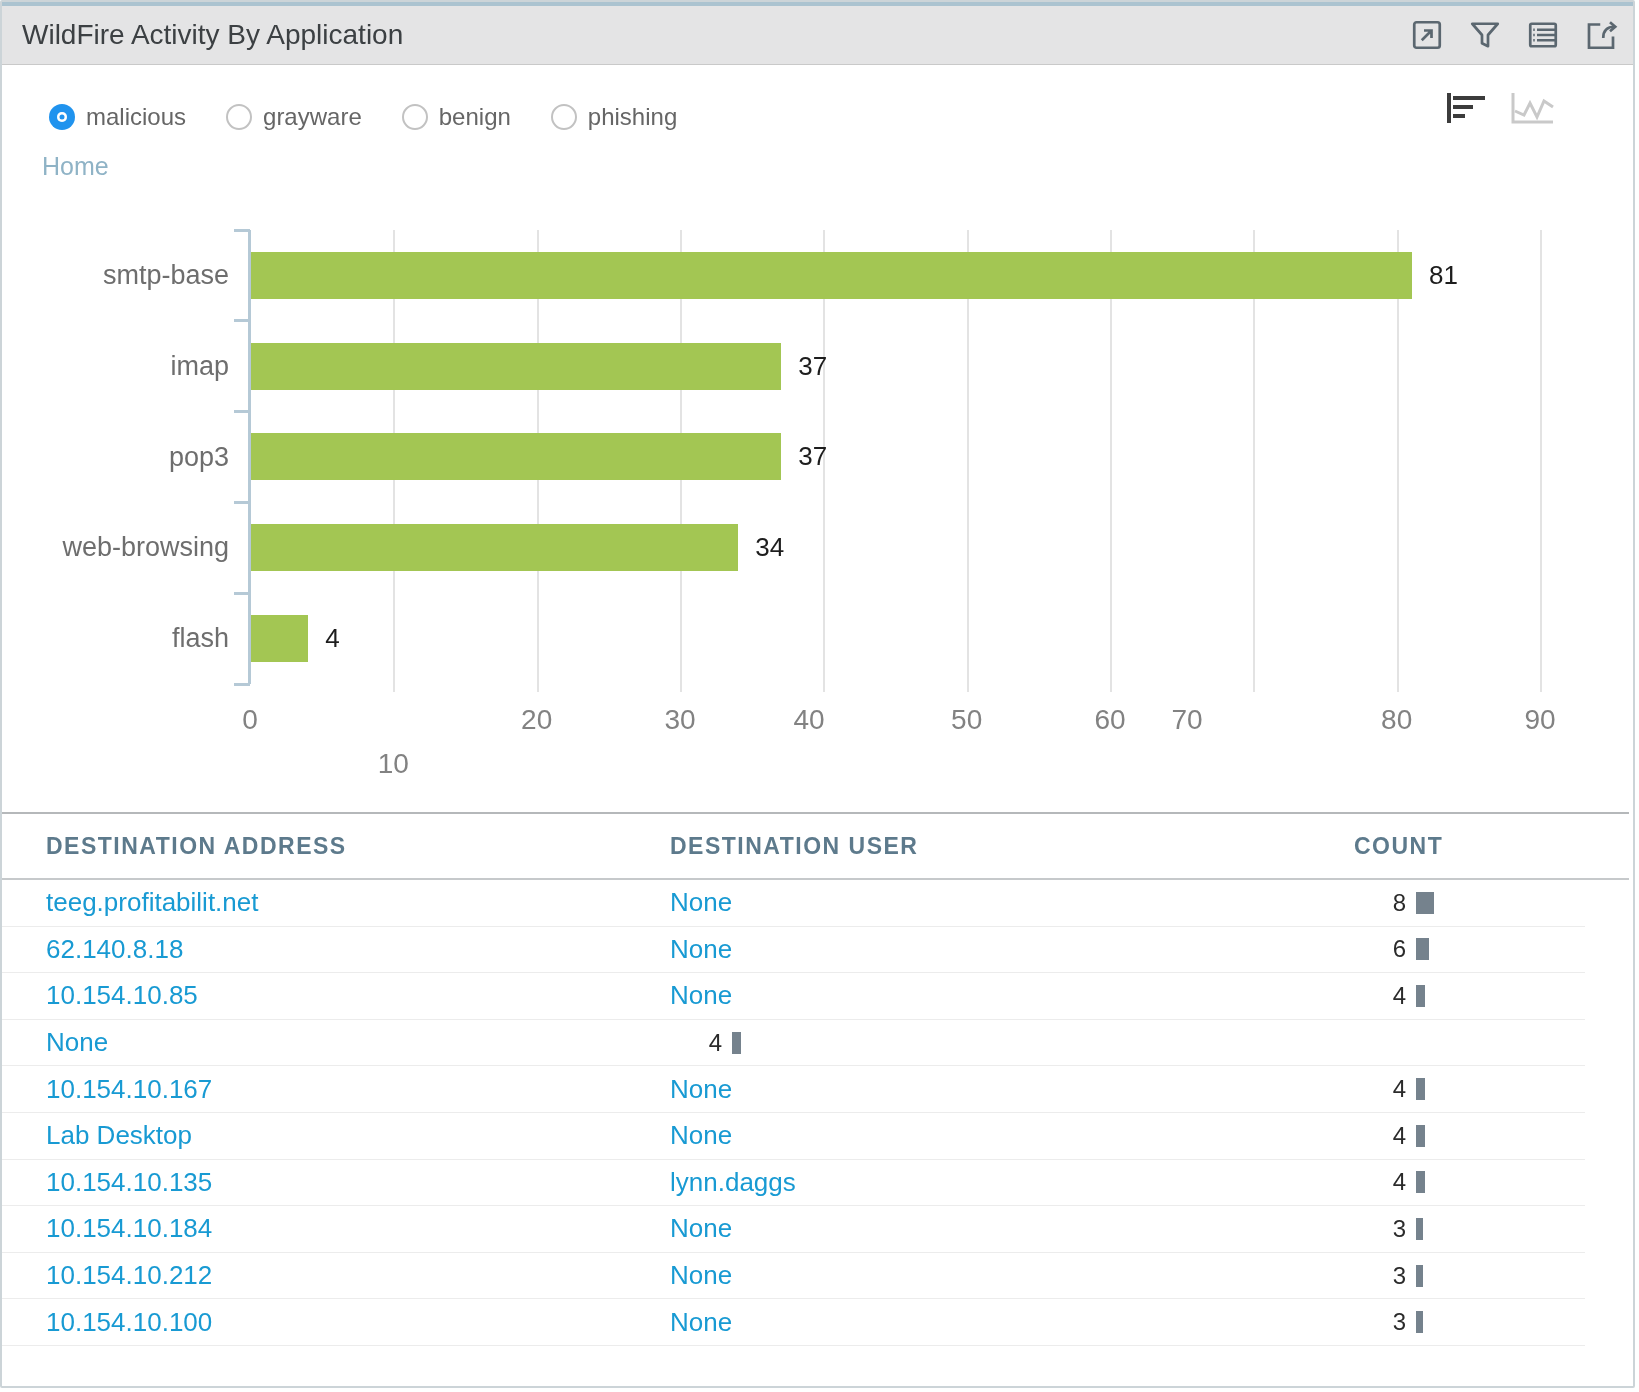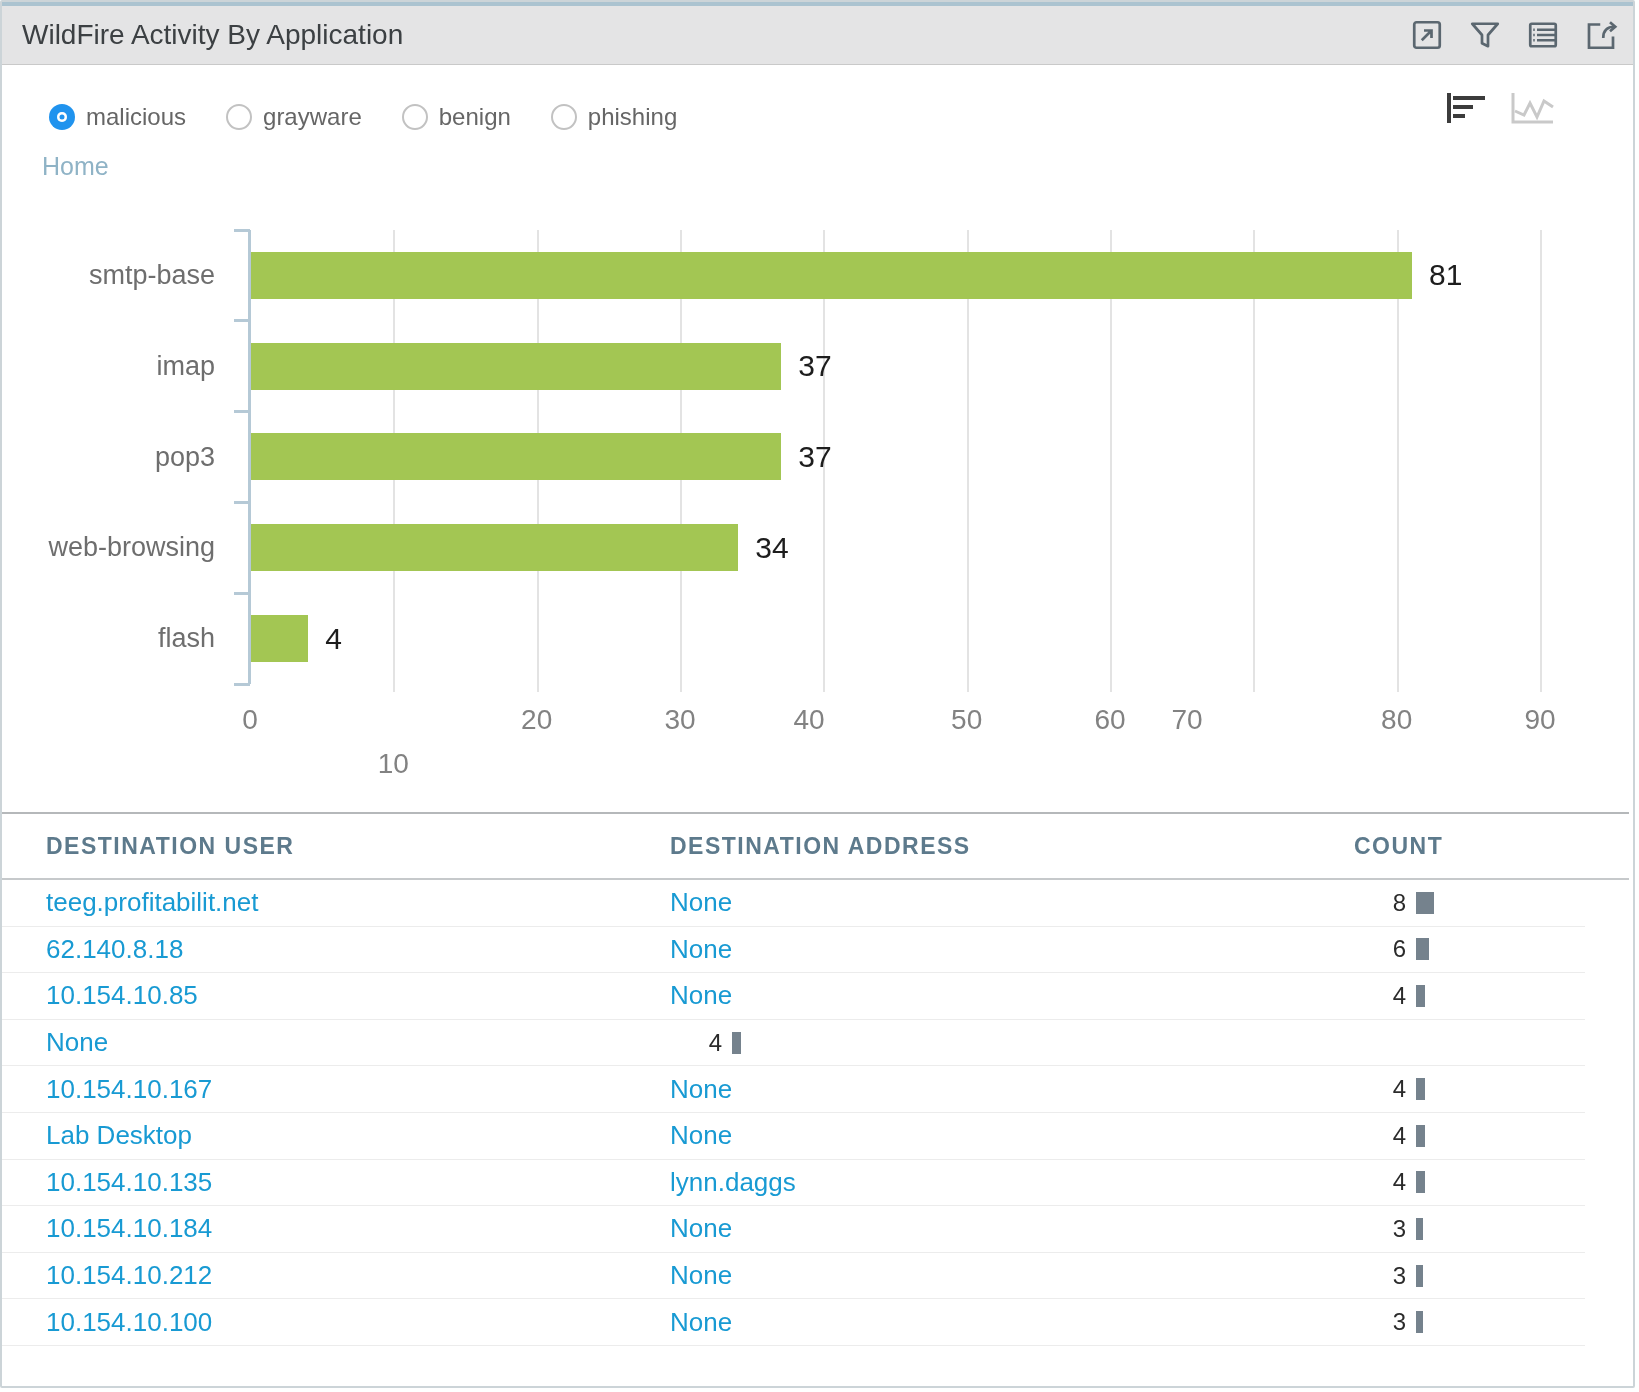--- a/index.html
+++ b/index.html
@@ -22,24 +22,24 @@
   .radio-label{font-size:24px;color:#666;}
   .chart-toggles{position:absolute;right:77px;top:4px;display:flex;gap:20px;align-items:center;}
   .toggle-icon{width:46px;height:34px;cursor:pointer;display:block;}
   
   .home-link{position:absolute;left:40px;top:150px;font-size:25px;color:#8fb3c6;text-decoration:none;cursor:pointer;}
   
   .chart{position:absolute;left:0;top:228px;width:1639px;height:530px;}
   .y-axis{position:absolute;left:246px;top:0;width:3px;height:454px;background:#b5c9d6;}
   .y-tick{position:absolute;left:232px;width:16px;height:3px;background:#b5c9d6;}
   .gridline{position:absolute;top:0;width:2px;height:462px;background:#e3e3e3;}
-  .cat-label{position:absolute;left:0;width:213px;text-align:right;font-size:27px;color:#6e6e6e;}
+  .cat-label{position:absolute;left:14px;width:213px;text-align:right;font-size:27px;color:#6e6e6e;}
   .bar-row{position:absolute;left:249px;display:flex;align-items:center;}
   .hbar{height:47px;cursor:pointer;}
-  .bar-value{font-size:30px;color:#1d1d1d;margin-left:17px;}
+  .bar-value{font-size:26px;color:#1d1d1d;margin-left:17px;}
   .x-label{position:absolute;top:474px;transform:translateX(-50%);font-size:28px;color:#828282;}
   
   .table{position:absolute;left:0;top:810px;width:1639px;}
   .thead{display:grid;grid-template-columns:624px 684px 1fr;height:64px;align-items:center;border-top:2px solid #b5b8ba;border-bottom:2px solid #c6c9cb;margin-right:12px;}
   .th{font-size:23px;font-weight:bold;letter-spacing:1.5px;color:#5d7a8c;padding-left:44px;}
   .tbody{width:1583px;}
   .trow{display:grid;grid-template-columns:624px 684px 1fr;height:45.6px;align-items:center;border-bottom:1px solid #ececec;}
   .cell-link{font-size:26px;color:#189ad3;padding-left:44px;cursor:pointer;text-decoration:none;}
   .count-cell{display:flex;align-items:center;padding-left:0;}
   .count-value{font-size:24px;color:#2b2b2b;width:96px;text-align:right;}
@@ -171,22 +171,22 @@
       </div>
       <div class="cat-label" style="top: 363.2px; height: 90.8px; line-height: 90.8px;">flash</div>
       <div class="bar-row" style="top: 363.2px; height: 90.8px;">
         <div class="hbar" style="width: 57.3333px; background: rgb(163, 198, 83);"></div>
         <span class="bar-value">4</span>
       </div>
     </div>
 
   <div class="table">
     <div class="thead">
+      <span class="th">DESTINATION ADDRESS</span>
       <span class="th">DESTINATION USER</span>
-      <span class="th">DESTINATION ADDRESS</span>
       <span class="th">COUNT</span>
     </div>
     <div class="tbody" id="tbody">
         <div class="trow">
           <a class="cell-link">teeg.profitabilit.net</a>
           <a class="cell-link">None</a>
           <div class="count-cell">
             <span class="count-value">8</span>
             <span class="count-bar" style="width: 17.6px; background: rgb(117, 130, 141);"></span>
           </div>

